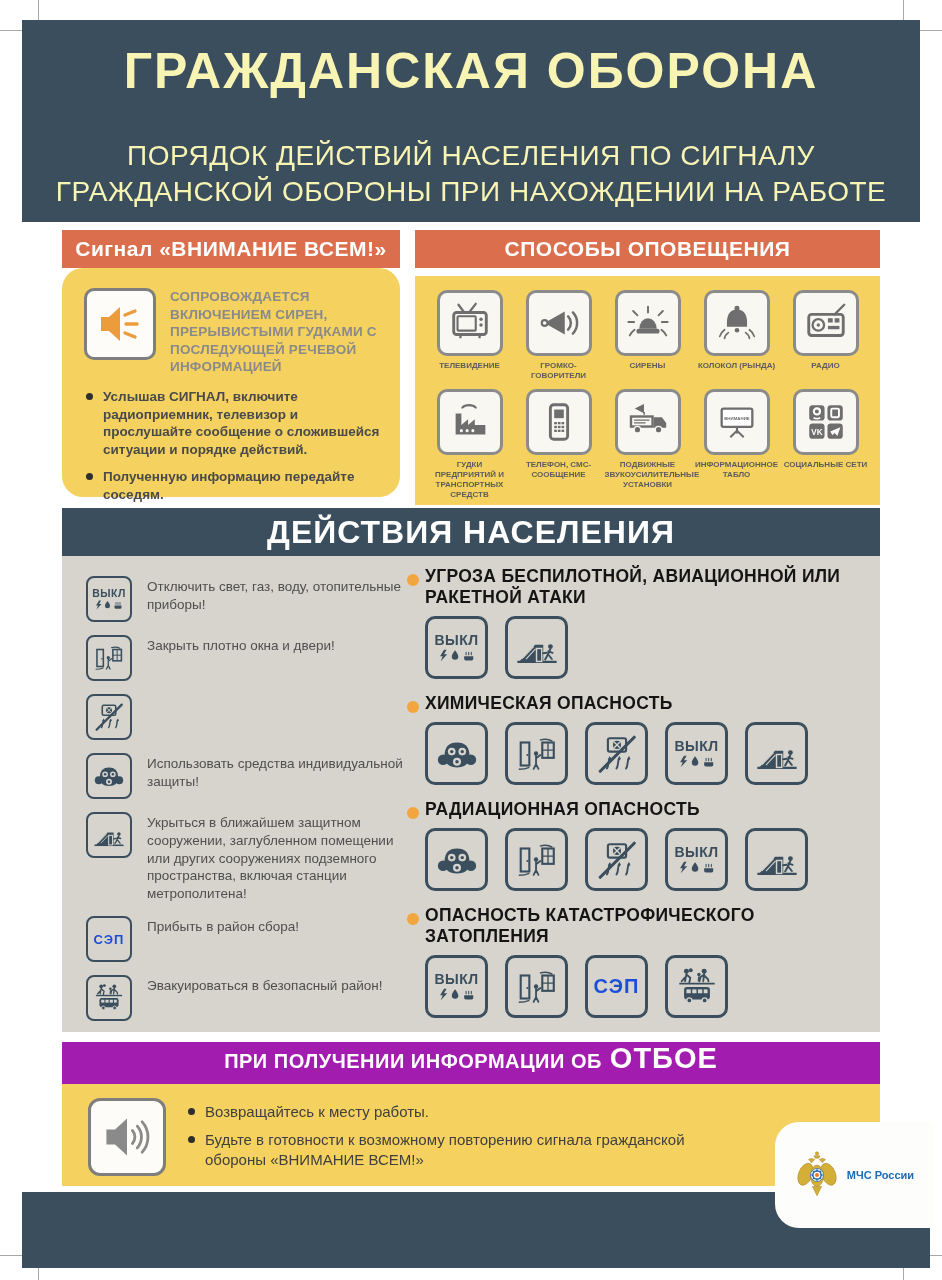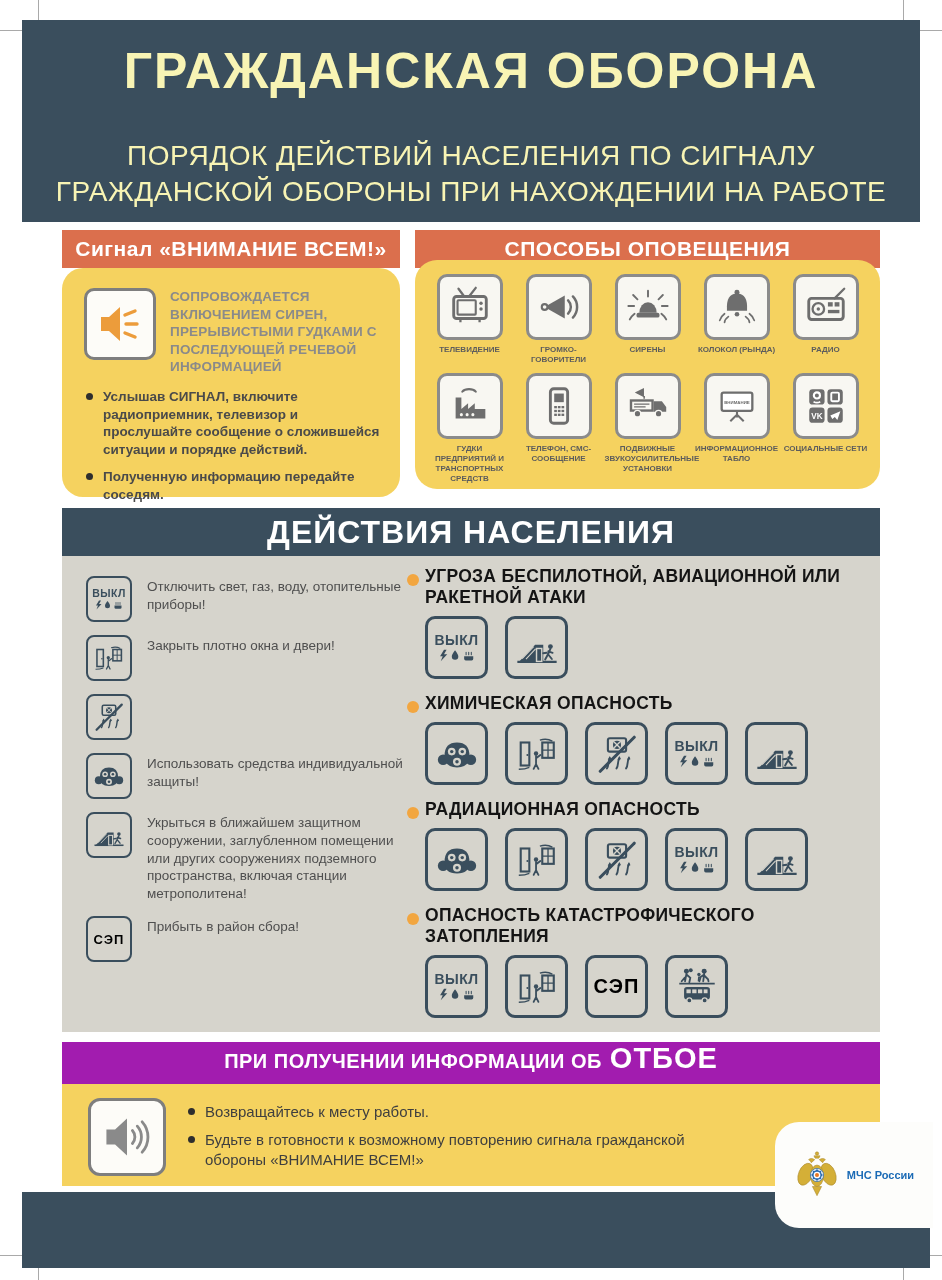--- a/index.html
+++ b/index.html
@@ -20,21 +20,21 @@
 
   
   .obar{position:absolute;height:38px;background:#DB6F4D;color:#ffffff;font-weight:bold;
         display:flex;align-items:center;justify-content:center;font-size:21px;letter-spacing:.5px;}
   .obar--signal{left:62px;top:230px;width:338px;}
   .obar--alert{left:415px;top:230px;width:465px;}
 
   
   .ypanel{position:absolute;background:#F5D25F;}
   .ypanel--signal{left:62px;top:268px;width:338px;height:229px;border-radius:21px;}
-  .ypanel--alert{left:415px;top:260px;width:465px;height:229px;border-radius:22px;}
+  .ypanel--alert{left:415px;top:276px;width:465px;height:229px;}
   .ypanel--allclear{left:62px;top:1084px;width:818px;height:102px;border-radius:0 0 26px 0;}
 
   
   .sig-top{display:flex;gap:14px;padding:20px 14px 0 22px;align-items:flex-start;}
   .spk-box{flex:0 0 auto;width:66px;height:66px;background:#fdfcf8;border:3px solid #7e7e7e;border-radius:10px;
            display:flex;align-items:center;justify-content:center;}
   .sig-desc{color:#8a8a8a;font-weight:bold;font-size:13.5px;line-height:1.3;letter-spacing:.2px;}
   .sig-bullets{padding:12px 10px 0 24px;font-weight:bold;}
   .bullet{position:relative;padding-left:17px;color:#4a4a4a;font-size:13.5px;line-height:1.32;margin-bottom:9px;}
   .bullet:before{content:"";position:absolute;left:0;top:5px;width:7px;height:7px;border-radius:50%;background:#2e2e2e;}
@@ -62,21 +62,21 @@
   .t-title:before{content:"";flex:0 0 auto;width:12px;height:12px;border-radius:50%;background:#F2A640;margin-top:8px;}
   .t-icons{display:flex;gap:17px;margin:8px 0 0 18px;}
   .tcell{width:57px;height:57px;border:3px solid #3A4E5D;border-radius:10px;color:#3A4E5D;
          display:flex;flex-direction:column;align-items:center;justify-content:center;background:transparent;}
 
   
   .vykl-t{font-weight:bold;color:#3A4E5D;font-size:13px;letter-spacing:.5px;line-height:1;}
   .tcell .vykl-t{font-size:14px;}
   .ibox--slate .vykl-t{font-size:10.5px;}
   .vykl-g{display:block;margin-top:2px;}
-  .sep-t{font-weight:bold;color:#000000;font-size:20px;letter-spacing:1px;}
+  .sep-t{font-weight:bold;color:#1d4ed8;font-size:20px;letter-spacing:1px;}
   .ibox--slate .sep-t{font-size:13px;}
 
   
   .grbar{position:absolute;left:62px;top:1042px;width:818px;height:42px;background:#a21caf;color:#fff;
          display:flex;align-items:baseline;justify-content:center;gap:8px;}
   .grbar .pre{font-weight:bold;font-size:20px;letter-spacing:.5px;}
   .grbar .emph{font-weight:bold;font-size:29px;letter-spacing:1px;}
   .ac-flex{display:flex;gap:22px;padding:14px 0 0 26px;align-items:flex-start;}
   .spk-box--big{width:72px;height:72px;border-radius:12px;}
   .ac-bullets{padding-top:4px;width:560px;}
@@ -407,20 +407,28 @@
               <use href="#s-shelter"></use>
             </svg>
           </div>
         <div class="act-text">Укрыться в ближайшем защитном сооружении, заглубленном помещении или других сооружениях подземного пространства, включая станции метрополитена!</div>
       </div>
       <div class="act">
         <div class="ibox--slate">
             <span class="sep-t">СЭП</span>
           </div>
         <div class="act-text">Прибыть в район сбора!</div>
+      </div>
+      <div class="act">
+        <div class="ibox--slate">
+            <svg width="34" height="34">
+              <use href="#s-evac"></use>
+            </svg>
+          </div>
+        <div class="act-text">Эвакуироваться в безопасный район!</div>
       </div>
     </div>
 
     <div class="threats">
       <div class="threat">
         <div class="t-title">УГРОЗА БЕСПИЛОТНОЙ, АВИАЦИОННОЙ ИЛИ РАКЕТНОЙ АТАКИ</div>
         <div class="t-icons">
           <div class="tcell">
             <span class="vykl-t">ВЫКЛ</span>
             <svg class="vykl-g" width="40" height="13">

